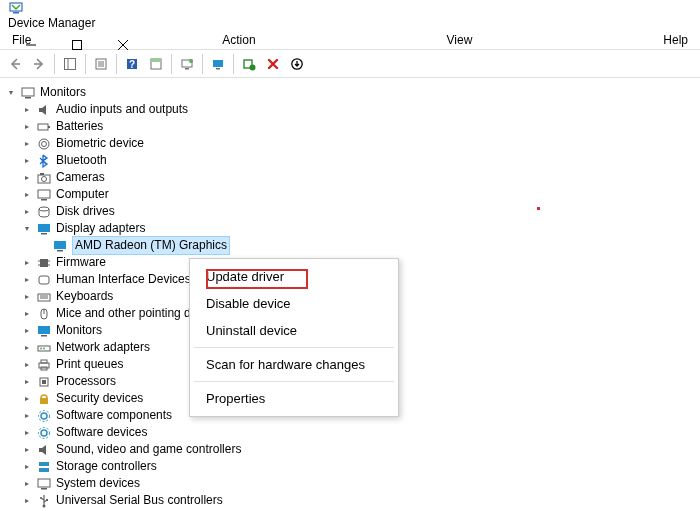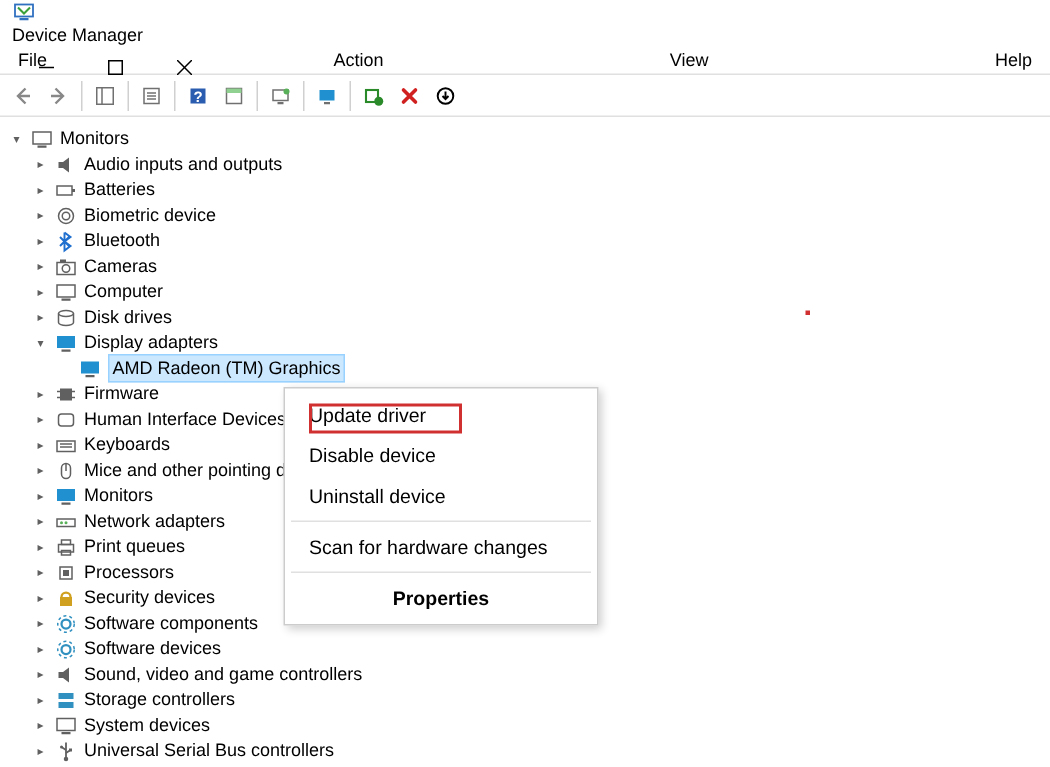--- a/index.html
+++ b/index.html
@@ -19,21 +19,21 @@
   .node .exp { width: 14px; height: 14px; display: flex; align-items: center; justify-content: center; color: #606060; font-size: 8px; }
   .node .icon { width: 16px; height: 16px; margin: 0 4px 0 2px; display: flex; align-items: center; justify-content: center; }
   .node .label { white-space: nowrap; }
   .node.selected .label { background: #cce8ff; border: 1px solid #99d1ff; padding: 0 2px; }
   .indent1 { padding-left: 16px; }
   .indent2 { padding-left: 32px; }
   .indent0 { padding-left: 0px; }
   .ctxmenu { position: absolute; background: #fff; border: 1px solid #ccc; box-shadow: 2px 2px 6px rgba(0,0,0,0.2); padding: 4px 0; font-size: 13px; width: 210px; }
   .ctxmenu .mi { padding: 6px 16px; }
   .ctxmenu .msep { height: 1px; background: #e0e0e0; margin: 3px 4px; }
-  .ctxmenu .mi.bold { font-weight: bold; text-align: center; }
+  .ctxmenu .mi.bold { font-weight: normal; }
   .highlight-box { position: absolute; border: 2px solid #d03030; pointer-events: none; }
   .red-dot { position: absolute; width: 3px; height: 3px; background: #d03030; }
   svg { display: block; }
 </style>
 </head>
 <body>
 
 <div class="titlebar">
   <span class="title-icon">
     <svg width="16" height="16">

